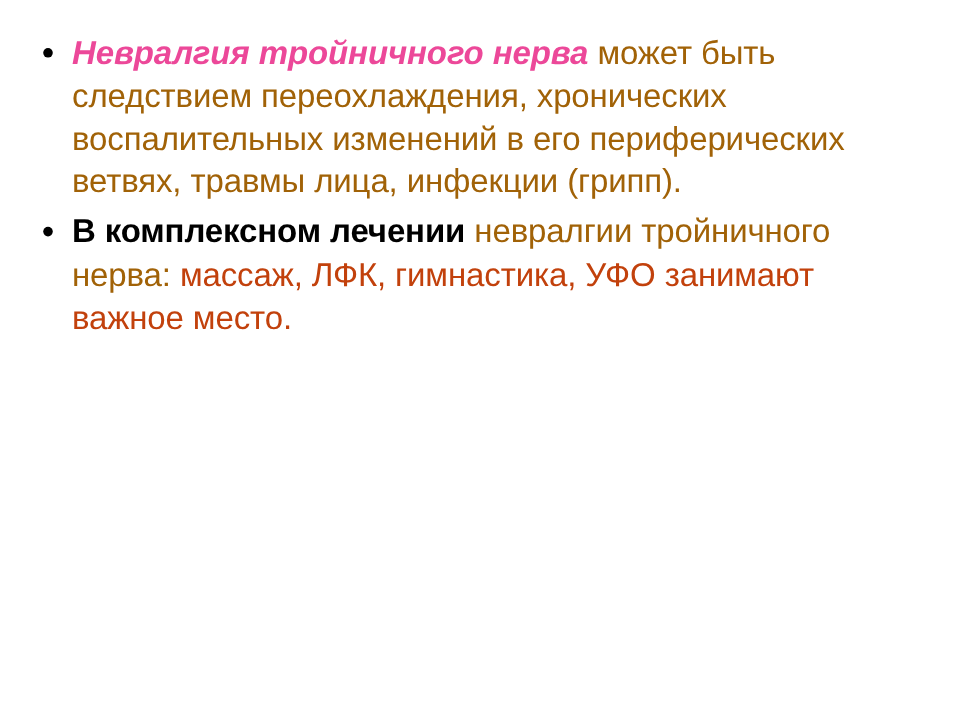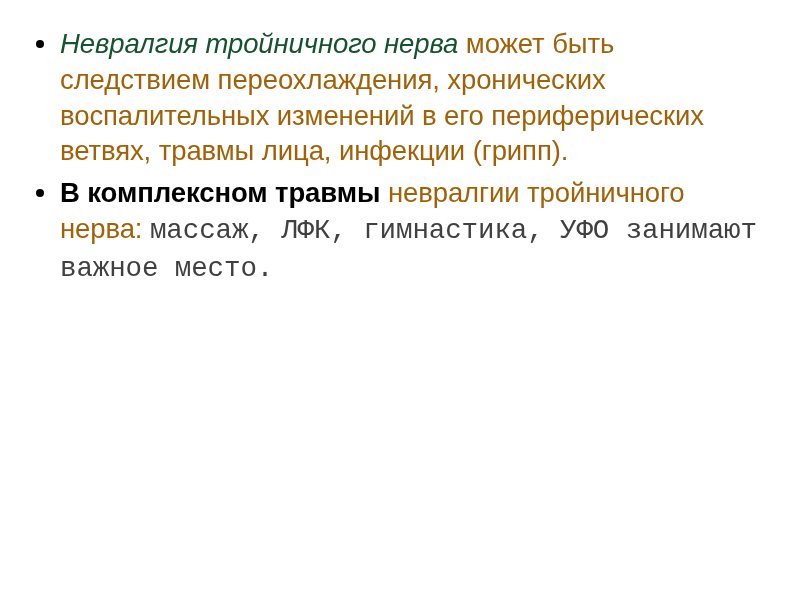--- a/index.html
+++ b/index.html
@@ -38,44 +38,43 @@
     content: "";
     position: absolute;
     left: 10px;
     top: 14px;
     width: 8px;
     height: 8px;
     border-radius: 50%;
     background: #000000;
   }
   .em-blue {
-    color: #14532d;
-    font-weight: normal;
+    color: #ec4899;
+    font-weight: bold;
     font-style: italic;
   }
   .em-black {
     color: #000000;
     font-weight: bold;
   }
   .em-red {
-    color: #404040;
-    font-family: Liberation Mono, monospace;
+    color: #c2410c;
   }
   .plain {
     color: #a16207;
   }
 </style>
 </head>
 <body>
 
 <div class="slide">
   <ul class="bullet-list">
 
     <li class="bullet-item">
       <span class="em-blue">Невралгия тройничного нерва</span><span class="plain"> может быть следствием переохлаждения, хронических воспалительных изменений в его периферических ветвях, травмы лица, инфекции (грипп).</span>
     </li>
 
     <li class="bullet-item">
-      <span class="em-black">В комплексном травмы</span><span class="plain"> невралгии тройничного нерва: </span><span class="em-red">массаж, ЛФК, гимнастика, УФО занимают важное место.</span>
+      <span class="em-black">В комплексном лечении</span><span class="plain"> невралгии тройничного нерва: </span><span class="em-red">массаж, ЛФК, гимнастика, УФО занимают важное место.</span>
     </li>
 
   </ul>
 </div>
 
 </body></html>

